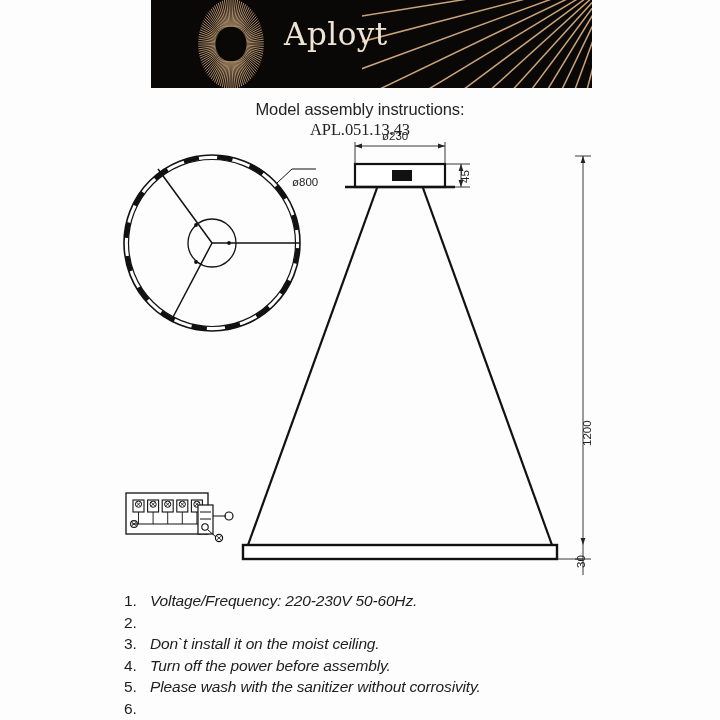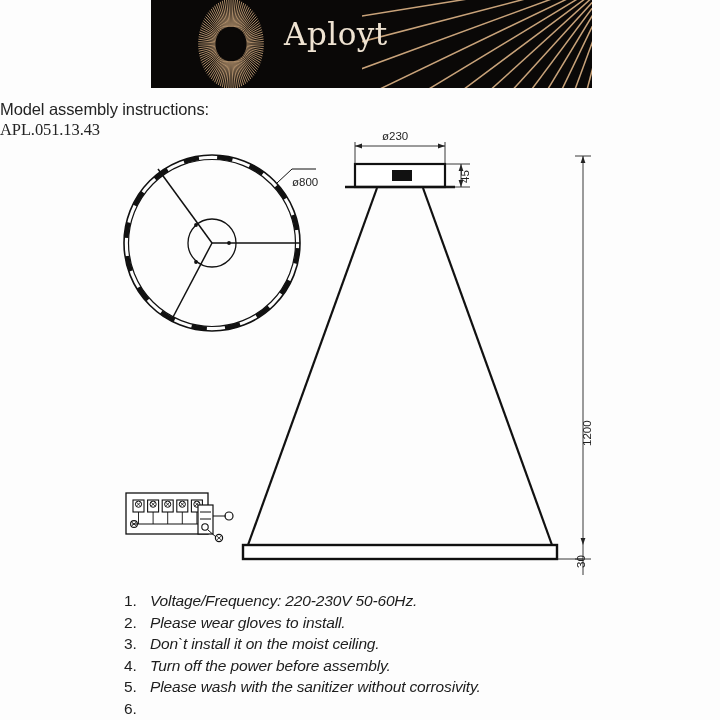--- a/index.html
+++ b/index.html
@@ -50,20 +50,21 @@
     font-size: 31px;
     letter-spacing: 0.5px;
     color: #efe3d2;
     font-weight: 400;
   }
 
   
   .title-line {
     position: absolute;
     width: 720px;
+    text-align: center;
     font-size: 16.5px;
     color: #242424;
     letter-spacing: -0.1px;
   }
   #title-main { top: 100px; }
   #title-model { top: 120px; font-family: Liberation Serif, serif; }
 
   
   #drawing {
     position: absolute;
@@ -380,21 +381,20 @@
 
   <div class="dim-label rot90" id="lbl-30" style="left:575px; top:568px;">30</div>
 
   <div id="instructions">
     <div class="instr-row">
       <span class="instr-num">1.</span>
       <span class="instr-text">Voltage/Frequency: 220-230V 50-60Hz.</span>
     </div>
     <div class="instr-row">
       <span class="instr-num">2.</span>
-      <span class="instr-text">Please wear gloves to install.</span>
     </div>
     <div class="instr-row">
       <span class="instr-num">3.</span>
       <span class="instr-text">Don`t install it on the moist ceiling.</span>
     </div>
     <div class="instr-row">
       <span class="instr-num">4.</span>
       <span class="instr-text">Turn off the power before assembly.</span>
     </div>
     <div class="instr-row">

